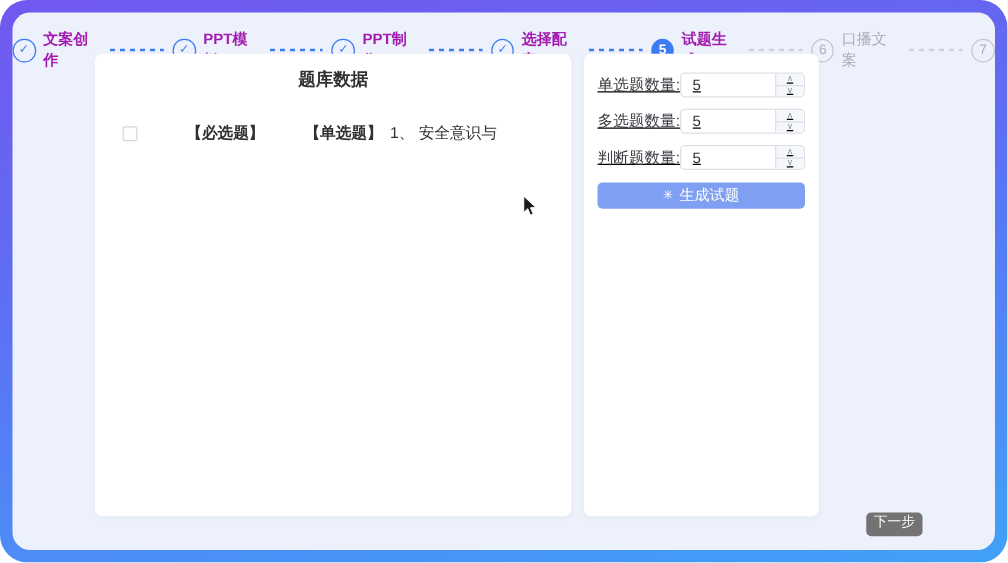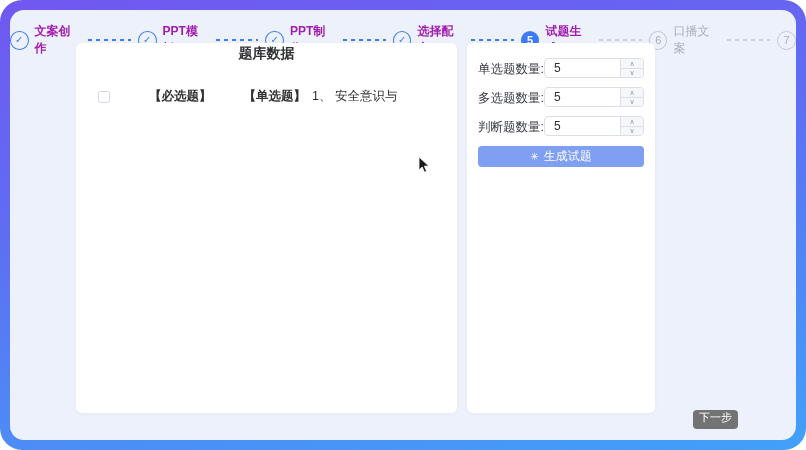--- a/index.html
+++ b/index.html
@@ -46,21 +46,21 @@
 
   
   .main-panel {
     position:absolute; left:66px; top:33px;
     width:381px; height:370px;
     background:#fff; border-radius:6px;
     box-shadow:0 1px 4px rgba(40,60,120,0.04);
   }
   .main-title {
     text-align:center; font-size:14px; font-weight:bold; color:#303133;
-    padding-top:2px;
+    padding-top:12px;
   }
   .question-row {
     display:flex; align-items:center; gap:7px;
     margin:25px 0 0 22px;
     font-size:12.5px; color:#303133;
   }
   .checkbox {
     width:12px; height:12px; border:1px solid #d3d6de; border-radius:2.5px;
     background:#fff; flex:0 0 auto; cursor:pointer;
   }
@@ -68,22 +68,23 @@
   .q-text { margin-left:6px; }
 
   .side-panel {
     position:absolute; left:457px; top:33px;
     width:188px; height:370px;
     background:#fff; border-radius:6px;
     box-shadow:0 1px 4px rgba(40,60,120,0.04);
     padding:15px 11px 0 11px;
   }
   .field-row {
-    display:flex; align-items:flex-end; justify-content:space-between;
+    display:flex; align-items:center; justify-content:space-between;
     margin-bottom:9px;
+    text-decoration:underline;
   }
   .field-label { font-size:12.5px; color:#37393f; white-space:nowrap; }
   .num-input {
     display:flex; align-items:stretch;
     width:116px; height:20px;
     border:1px solid #dcdfe6; border-radius:4px;
     background:#fff; overflow:hidden;
   }
   .num-input input {
     flex:1; min-width:0; border:none; outline:none;

